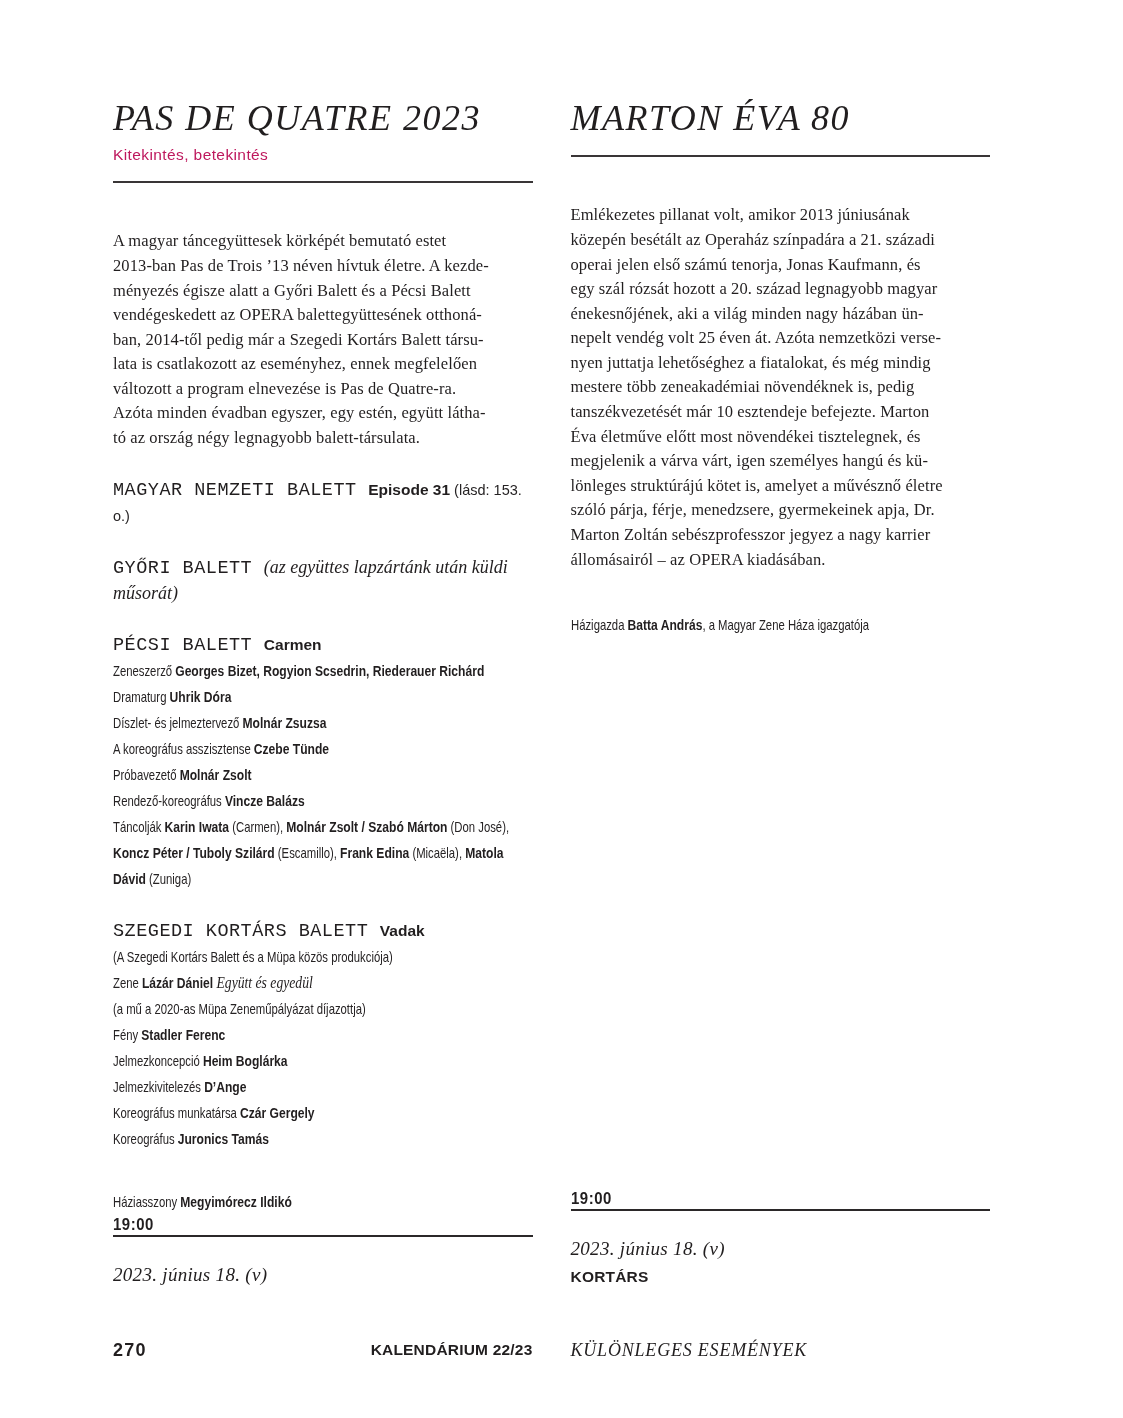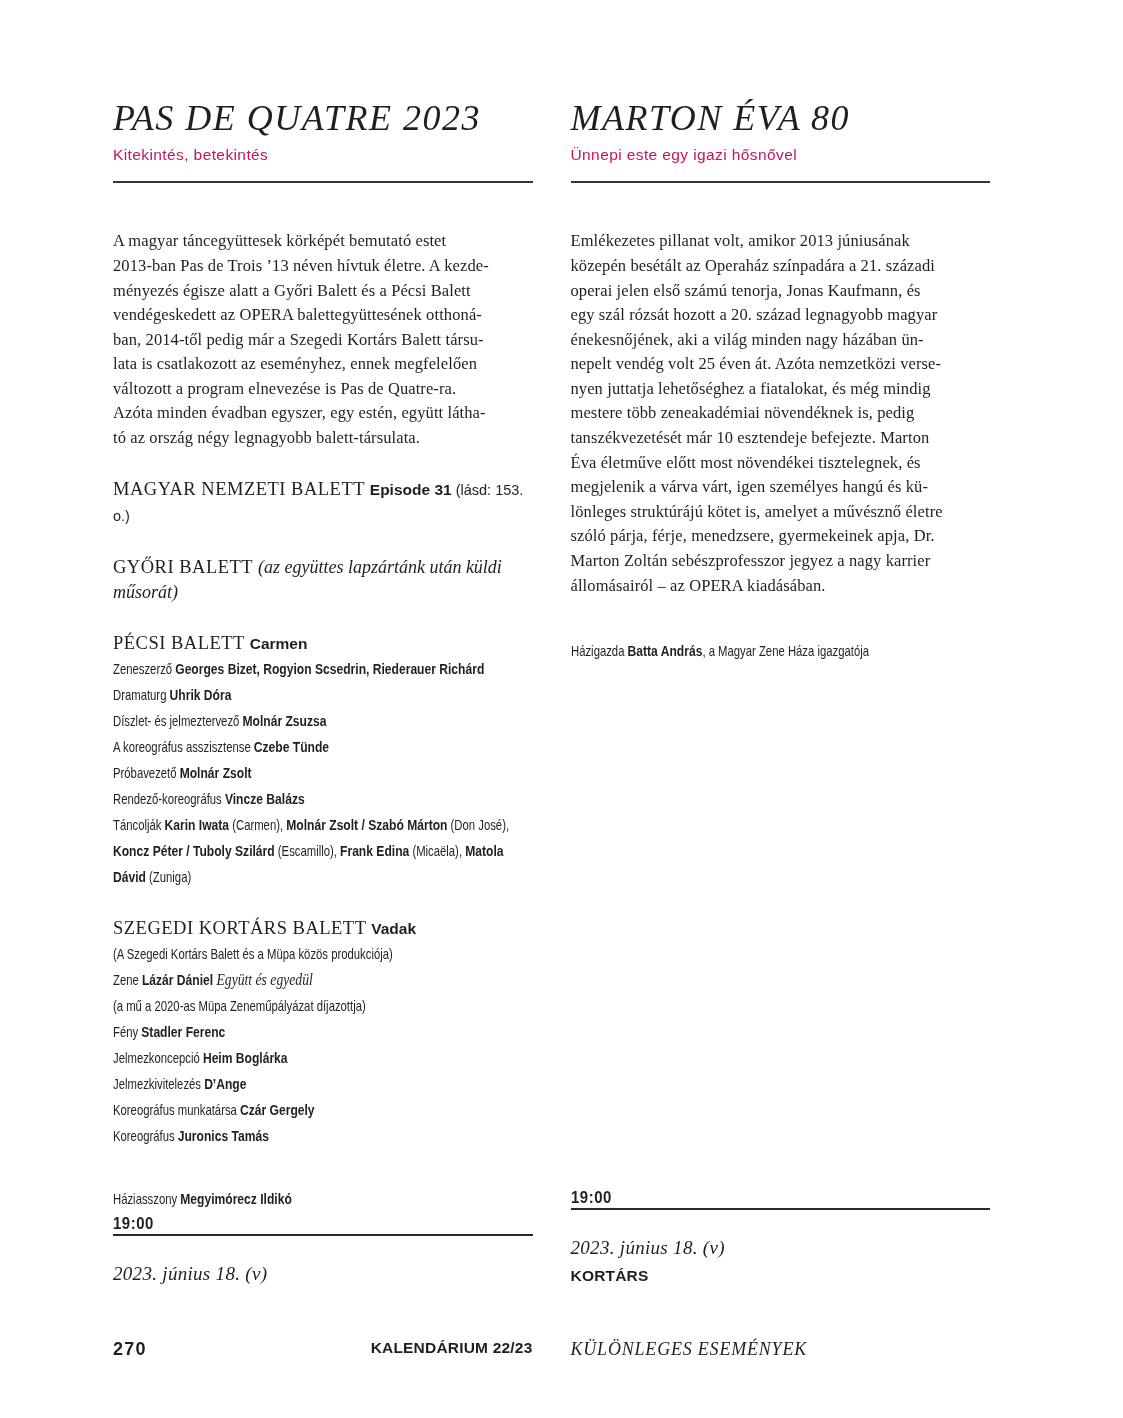--- a/index.html
+++ b/index.html
@@ -26,40 +26,40 @@
   .body{
     font-family:"Liberation Serif",serif;font-size:16.5px;line-height:24.6px;
     letter-spacing:.1px;white-space:pre-line;margin:46px 0 0 0;
   }
 
   .blocks .block{margin-top:26px;}
   .blocks .block.gap-lg{margin-top:37px;}
   .blocks .block.gap-md{margin-top:40px;}
   .line{line-height:25px;display:block;}
   .line.cond{white-space:nowrap;transform:scaleX(.78);transform-origin:0 50%;}
-  .s-sc{font-family:Liberation Serif, serif;font-size:18.5px;letter-spacing:.5px;text-align:center;}
+  .s-sc{font-family:Liberation Mono, monospace;font-size:18.5px;letter-spacing:.5px;text-align:center;}
   .s-b{font-weight:700;font-size:15.5px;}
   .s-r{font-size:14.5px;color:#262324;}
   .s-i{font-family:"Liberation Serif",serif;font-style:italic;font-size:18px;}
   .line.cond .s-i{font-size:17.5px;}
 
   .schedule{margin-top:auto;}
   .time-row{border-bottom:2.5px solid #2b2829;}
   .time{
     display:inline-block;font-weight:700;font-size:17px;letter-spacing:.6px;
     transform:scaleX(.88);transform-origin:0 50%;
   }
   .date{
     font-family:"Liberation Serif",serif;font-style:italic;
     font-size:19px;letter-spacing:.3px;margin-top:27px;
   }
   .venue{font-weight:700;font-size:15.5px;letter-spacing:.2px;margin-top:8px;}
 
   .footer{display:grid;grid-template-columns:1fr 1fr;column-gap:38px;margin-top:54px;}
-  .f-left{display:flex;justify-content:space-between;align-items:flex-start;}
+  .f-left{display:flex;justify-content:space-between;align-items:center;}
   .pageno{font-weight:700;font-size:18px;letter-spacing:1.2px;}
   .kalendarium{font-weight:700;font-size:15.5px;letter-spacing:.2px;}
   .section-label{
     font-family:"Liberation Serif",serif;font-style:italic;
     font-size:18px;letter-spacing:.8px;
   }
 </style>
 </head>
 <body>
 
@@ -120,21 +120,20 @@
           <div class="time-row">
             <span class="time">19:00</span>
           </div>
           <div class="date">2023. június 18. (v)</div>
         </div>
       </section>
 
       <section class="col">
         <header>
           <h1 class="title">MARTON ÉVA 80</h1>
-          <div class="subtitle">Ünnepi este egy igazi hősnővel</div>
           <div class="rule"></div>
         </header>
         <p class="body">Emlékezetes pillanat volt, amikor 2013 júniusának
 közepén besétált az Operaház színpadára a 21. századi
 operai jelen első számú tenorja, Jonas Kaufmann, és
 egy szál rózsát hozott a 20. század legnagyobb magyar
 énekesnőjének, aki a világ minden nagy házában ün-
 nepelt vendég volt 25 éven át. Azóta nemzetközi verse-
 nyen juttatja lehetőséghez a fiatalokat, és még mindig
 mestere több zeneakadémiai növendéknek is, pedig

